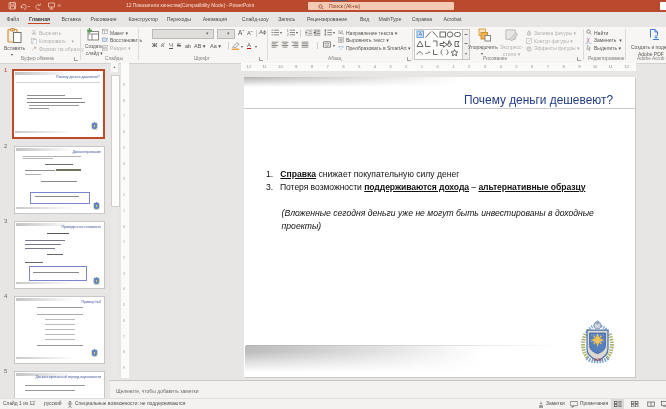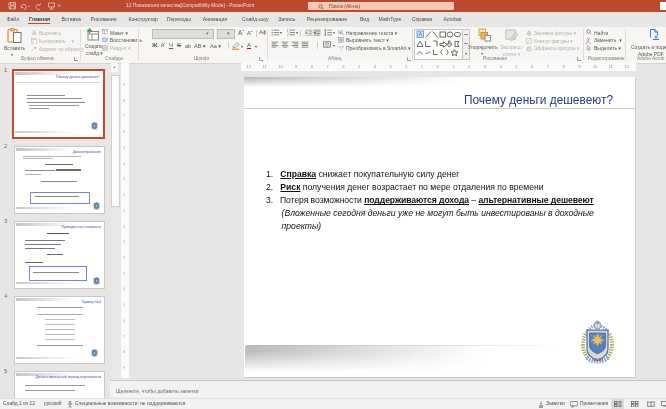--- a/index.html
+++ b/index.html
@@ -538,22 +538,21 @@
 <div class="abs" style="left:111px;top:75px;width:6.5px;height:130px;background:#fdfdfc;border:0.5px solid #d0cecc;"></div>
 <div class="abs" style="left:111px;top:391px;width:7px;height:8px;background:#fafaf9;color:#7a7876;font-size:3.5px;text-align:center;line-height:8px;">▼</div>
 
 <div class="abs" id="slide"></div>
 <div class="abs" style="left:244px;top:77px;width:391px;height:10px;background:linear-gradient(to right,#b2b2b2,#ffffff 56%);-webkit-mask-image:linear-gradient(to bottom,rgba(0,0,0,0.98),rgba(0,0,0,0));"></div>
 <div class="abs" style="left:244px;top:107.5px;width:391px;height:1px;background:#cbcbcb;"></div>
 <div class="abs" style="left:246px;top:92.5px;width:367px;height:14px;font-size:11.9px;color:#223c85;text-align:right;white-space:nowrap;">Почему деньги дешевеют?</div>
 
 <div class="abs" style="left:266px;top:167.5px;width:360px;font-size:8.6px;color:#111;line-height:13.4px;white-space:nowrap;">
   <div>1.&nbsp;&nbsp;&nbsp;<b style="text-decoration:underline;">Справка</b> снижает покупательную силу денег</div>
-  <div>2.&nbsp;&nbsp;&nbsp;<b style="text-decoration:underline;">Риск</b> получения денег возрастает по мере отдаления по времени</div>
-  <div style="letter-spacing:-0.008em;">3.&nbsp;&nbsp;&nbsp;Потеря возможности <b style="text-decoration:underline;">поддерживаются дохода</b> – <b style="text-decoration:underline;">альтернативные дешевеют</b></div>
+  <div style="letter-spacing:-0.008em;">3.&nbsp;&nbsp;&nbsp;Потеря возможности <b style="text-decoration:underline;">поддерживаются дохода</b> – <b style="text-decoration:underline;">альтернативные образцу</b></div>
 </div>
 <div class="abs" style="left:281.6px;top:206.8px;width:330px;font-size:8.6px;color:#111;line-height:13.4px;font-style:italic;">
   (Вложенные сегодня деньги уже не могут быть инвестированы в доходные<br>проекты)
 </div>
 
 <div class="abs" style="left:246px;top:344.5px;width:316px;height:1.5px;background:linear-gradient(to right,#b2b2b2,#e3e3e3 70%,rgba(255,255,255,0));"></div>
 <div class="abs" style="left:245px;top:346px;width:360px;height:27px;background:linear-gradient(to right,#b4b4b4,#ffffff 66%);-webkit-mask-image:linear-gradient(to bottom,rgba(0,0,0,0.9) 20%,rgba(0,0,0,0) 97%);"></div>
 
 <svg class="abs" style="left:579px;top:320px" width="37" height="47" viewBox="0 0 74 94">
   <g fill="none">

